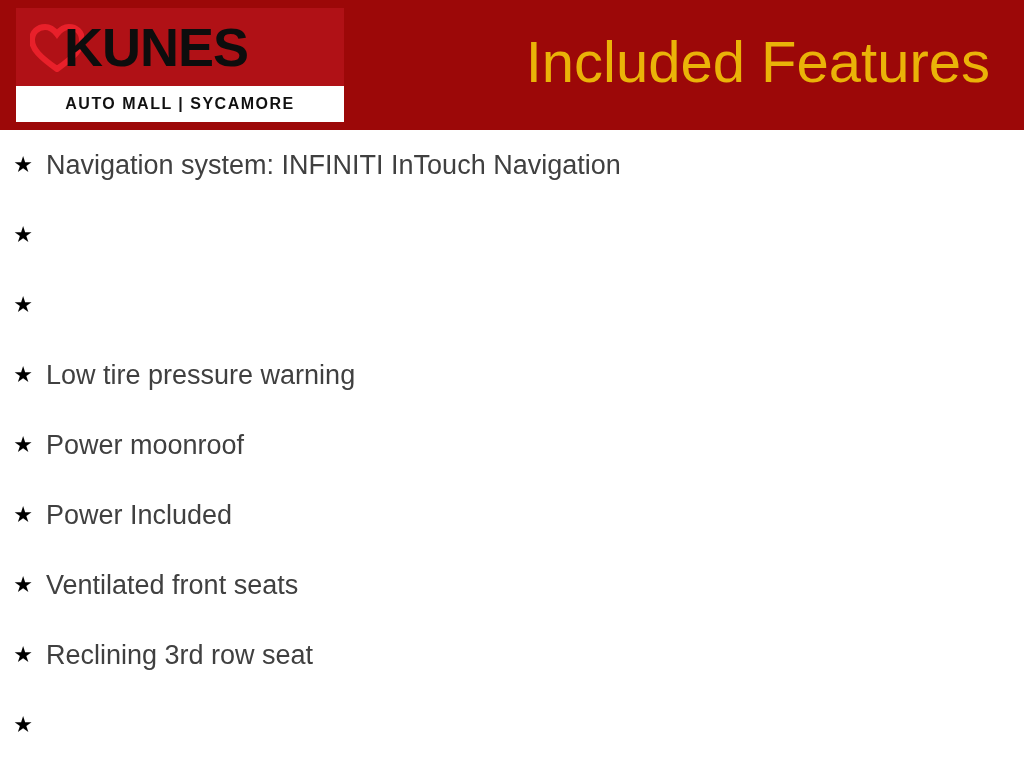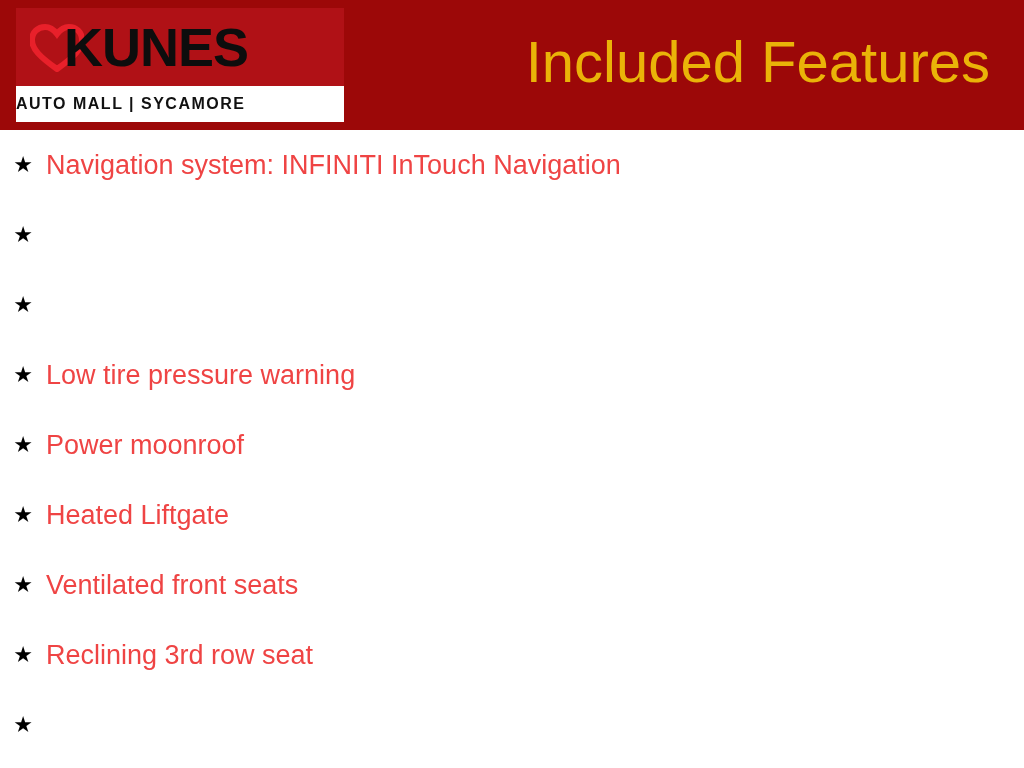--- a/index.html
+++ b/index.html
@@ -77,21 +77,21 @@
     left: 0;
     top: 78px;
     width: 328px;
     height: 36px;
     background: #ffffff;
     color: #111111;
     font-family: "Liberation Sans", sans-serif;
     font-weight: bold;
     font-size: 16px;
     line-height: 36px;
-    text-align: left;
+    text-align: center;
     letter-spacing: 1.5px;
     white-space: nowrap;
   }
   .header-title {
     position: absolute;
     right: 34px;
     top: 26px;
     color: #eab308;
     font-family: "Liberation Sans", sans-serif;
     font-size: 58px;
@@ -112,21 +112,21 @@
   }
   .bullet {
     width: 46px;
     flex: 0 0 46px;
     text-align: center;
     color: #000000;
     font-size: 22px;
     line-height: 70px;
   }
   .feature-text {
-    color: #ef4444;
+    color: #404040;
     font-family: "Liberation Sans", sans-serif;
     font-size: 27px;
     line-height: 70px;
     white-space: nowrap;
   }
 </style>
 </head>
 <body>
 
 <div class="slide">
@@ -167,21 +167,21 @@
       <div class="feature-text">Low tire pressure warning</div>
     </div>
 
     <div class="feature-row">
       <div class="bullet">★</div>
       <div class="feature-text">Power moonroof</div>
     </div>
 
     <div class="feature-row">
       <div class="bullet">★</div>
-      <div class="feature-text">Heated Liftgate</div>
+      <div class="feature-text">Power Included</div>
     </div>
 
     <div class="feature-row">
       <div class="bullet">★</div>
       <div class="feature-text">Ventilated front seats</div>
     </div>
 
     <div class="feature-row">
       <div class="bullet">★</div>
       <div class="feature-text">Reclining 3rd row seat</div>

